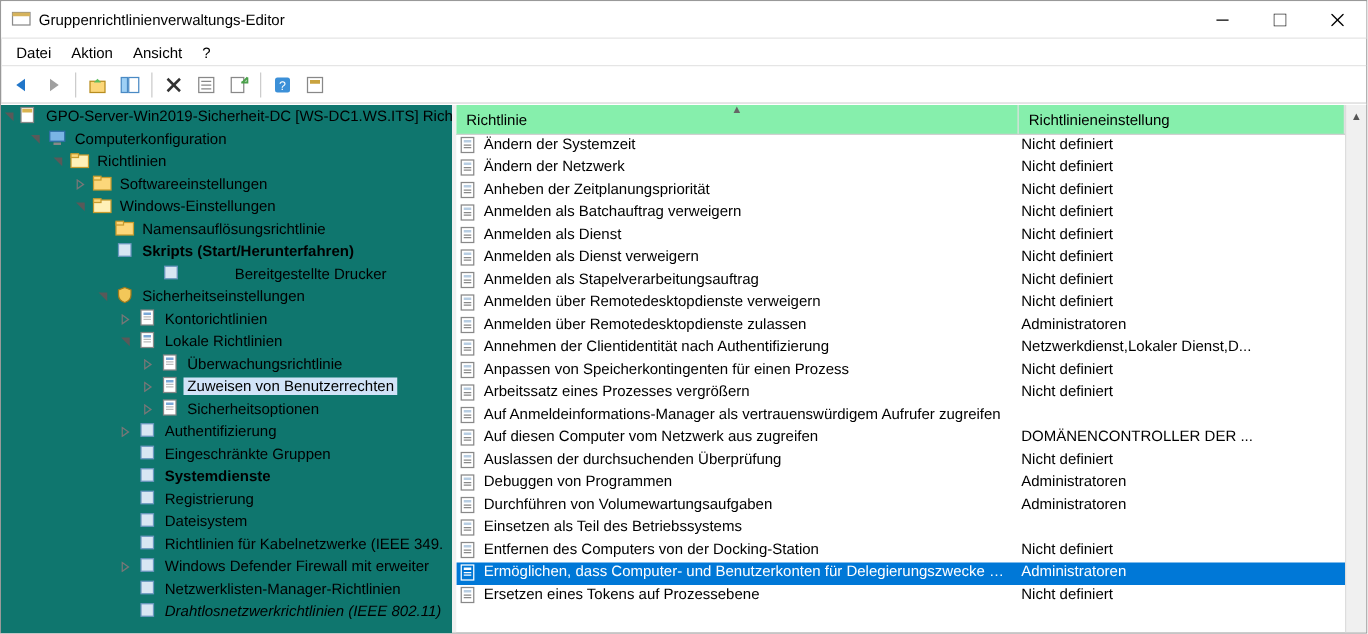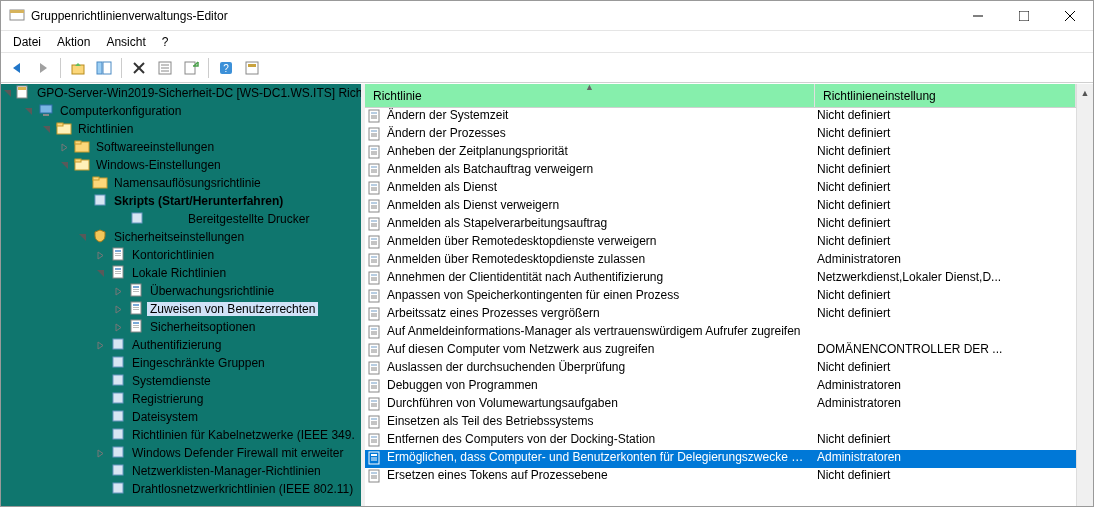--- a/index.html
+++ b/index.html
@@ -470,21 +470,21 @@
             <li style="padding-left: 0px;">
               <div class="node-row" style="padding-left: 90px;">
                 <span class="expander"></span>
                 <span><svg width="16" height="16">
                     <rect x="3" y="3" width="10" height="10" fill="#d8e6f3" stroke="#6b97c1"></rect>
                   </svg></span>
                 <span class="label">Eingeschränkte Gruppen</span>
               </div>
             </li>
             <li style="padding-left: 0px;">
-              <div class="node-row" style="padding-left: 90px;">
+              <div class="node-row" style="padding-left: 90px; font-weight: bold;">
                 <span class="expander"></span>
                 <span><svg width="16" height="16">
                     <rect x="3" y="3" width="10" height="10" fill="#d8e6f3" stroke="#6b97c1"></rect>
                   </svg></span>
                 <span class="label">Systemdienste</span>
               </div>
             </li>
             <li style="padding-left: 0px;">
               <div class="node-row" style="padding-left: 90px;">
                 <span class="expander"></span>
@@ -527,21 +527,21 @@
             </li>
             <li style="padding-left: 0px;">
               <div class="node-row" style="padding-left: 90px;">
                 <span class="expander"></span>
                 <span><svg width="16" height="16">
                     <rect x="3" y="3" width="10" height="10" fill="#d8e6f3" stroke="#6b97c1"></rect>
                   </svg></span>
                 <span class="label">Netzwerklisten-Manager-Richtlinien</span>
               </div>
             </li>
-            <li style="padding-left: 0px;">
+            <li style="padding-left: 0px; font-style: italic;">
               <div class="node-row" style="padding-left: 90px;">
                 <span class="expander"></span>
                 <span><svg width="16" height="16">
                     <rect x="3" y="3" width="10" height="10" fill="#d8e6f3" stroke="#6b97c1"></rect>
                   </svg></span>
                 <span class="label">Drahtlosnetzwerkrichtlinien (IEEE 802.11)</span>
               </div>
             </li>
           </ul>
         </div>
@@ -570,21 +570,21 @@
                 <span class="cell c1">Ändern der Systemzeit</span>
                 <span class="cell c2">Nicht definiert</span>
               </div>
               <div class="list-row">
                 <span class="cell-icon"><svg width="16" height="16">
                     <rect x="2" y="2" width="10" height="12" fill="#fff" stroke="#888"></rect>
                     <rect x="4" y="4" width="6" height="2" fill="#b7cde2"></rect>
                     <line x1="4" y1="8" x2="10" y2="8" stroke="#888"></line>
                     <line x1="4" y1="10" x2="10" y2="10" stroke="#888"></line>
                   </svg></span>
-                <span class="cell c1">Ändern der Prozesses</span>
+                <span class="cell c1">Ändern der Netzwerk</span>
                 <span class="cell c2">Nicht definiert</span>
               </div>
               <div class="list-row">
                 <span class="cell-icon"><svg width="16" height="16">
                     <rect x="2" y="2" width="10" height="12" fill="#fff" stroke="#888"></rect>
                     <rect x="4" y="4" width="6" height="2" fill="#b7cde2"></rect>
                     <line x1="4" y1="8" x2="10" y2="8" stroke="#888"></line>
                     <line x1="4" y1="10" x2="10" y2="10" stroke="#888"></line>
                   </svg></span>
                 <span class="cell c1">Anheben der Zeitplanungspriorität</span>

